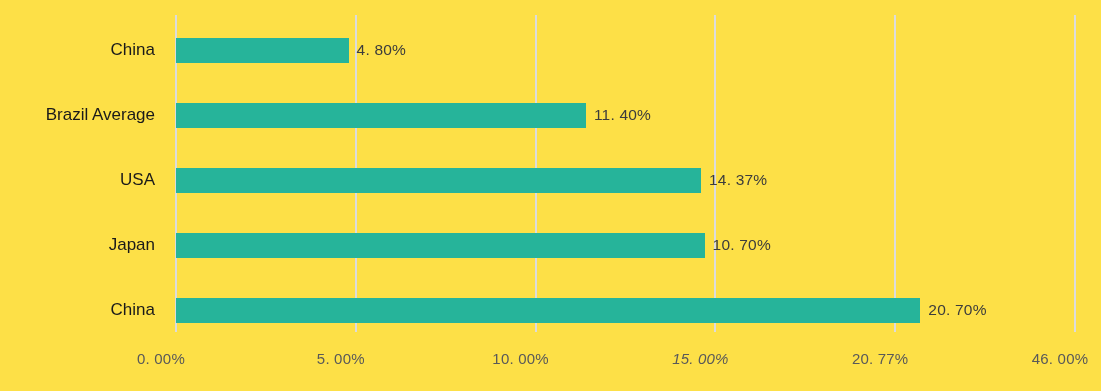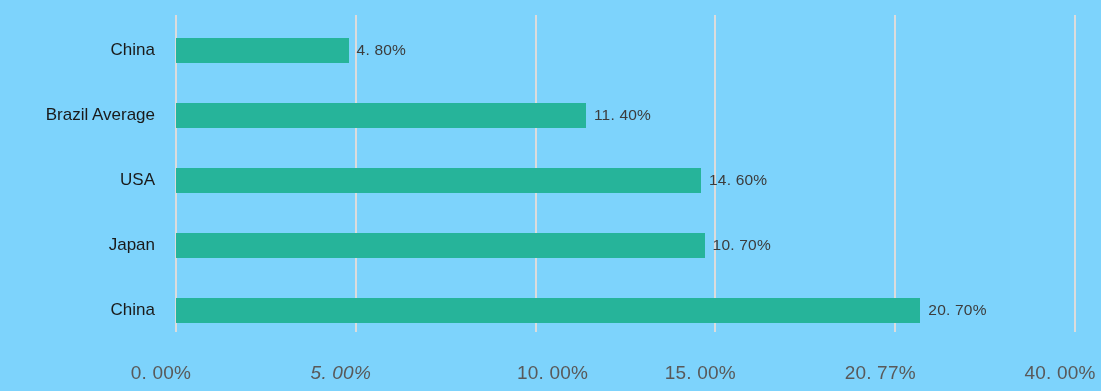--- a/index.html
+++ b/index.html
@@ -12,21 +12,21 @@
     height: 391px;
     overflow: hidden;
     font-family: "Liberation Sans", sans-serif;
     -webkit-font-smoothing: antialiased;
   }
 
   #chart-root {
     position: relative;
     width: 1101px;
     height: 391px;
-    background: #7dd3fc;
+    background: #fde047;
   }
 
   
   #plot-area {
     position: absolute;
     left: 176px;
     top: 15px;
     width: 976px;
     height: 317px;
   }
@@ -93,23 +93,23 @@
   
   #x-axis {
     position: absolute;
     left: 0;
     top: 332px;
     width: 1101px;
     height: 59px;
   }
   .tick-label {
     position: absolute;
-    top: 30px;
+    top: 18px;
     white-space: nowrap;
-    font-size: 19px;
+    font-size: 15px;
     color: #595959;
     transform: translateX(-50%);
     letter-spacing: 0.2px;
   }
 </style>
 </head>
 <body>
 
 <div id="chart-root">
 
@@ -131,34 +131,34 @@
       <div class="bar-row" style="top: 22.5px;">
         <div class="bar" title="China 4. 80%" style="width: 172.608px; background: rgb(38, 180, 154);"></div>
         <div class="bar-value" style="left: 180.608px; color: rgb(60, 60, 60);">4. 80%</div>
       </div>
       <div class="bar-row" style="top: 87.5px;">
         <div class="bar" title="World Average 11. 40%" style="width: 409.944px; background: rgb(38, 180, 154);"></div>
         <div class="bar-value" style="left: 417.944px; color: rgb(60, 60, 60);">11. 40%</div>
       </div>
       <div class="bar-row" style="top: 152.5px;">
         <div class="bar" title="USA 14. 60%" style="width: 525.016px; background: rgb(38, 180, 154);"></div>
-        <div class="bar-value" style="left: 533.016px; color: rgb(60, 60, 60);">14. 60%</div>
+        <div class="bar-value" style="left: 533.016px; color: rgb(60, 60, 60);">14. 37%</div>
       </div>
       <div class="bar-row" style="top: 217.5px;">
         <div class="bar" title="Japan 14. 70%" style="width: 528.612px; background: rgb(38, 180, 154);"></div>
         <div class="bar-value" style="left: 536.612px; color: rgb(60, 60, 60);">10. 70%</div>
       </div>
       <div class="bar-row" style="top: 282.5px; border-radius: 7px;">
         <div class="bar" title="Brazil 20. 70%" style="width: 744.372px; background: rgb(38, 180, 154);"></div>
         <div class="bar-value" style="left: 752.372px; color: rgb(60, 60, 60);">20. 70%</div>
       </div>
     </div>
 
   <div id="x-axis">
       <div class="tick-label" style="left: 161px; color: rgb(89, 89, 89);">0. 00%</div>
-      <div class="tick-label" style="left: 340.8px; color: rgb(89, 89, 89); font-style: italic;">5. 00%</div>
-      <div class="tick-label" style="left: 520.6px; color: rgb(89, 89, 89); margin-left: 32px;">10. 00%</div>
-      <div class="tick-label" style="left: 700.4px; color: rgb(89, 89, 89);">15. 00%</div>
+      <div class="tick-label" style="left: 340.8px; color: rgb(89, 89, 89);">5. 00%</div>
+      <div class="tick-label" style="left: 520.6px; color: rgb(89, 89, 89);">10. 00%</div>
+      <div class="tick-label" style="left: 700.4px; color: rgb(89, 89, 89); font-style: italic;">15. 00%</div>
       <div class="tick-label" style="left: 880.2px; color: rgb(89, 89, 89);">20. 77%</div>
-      <div class="tick-label" style="left: 1060px; color: rgb(89, 89, 89);">40. 00%</div>
+      <div class="tick-label" style="left: 1060px; color: rgb(89, 89, 89);">46. 00%</div>
     </div>
 
 </div>
 
 </body></html>

